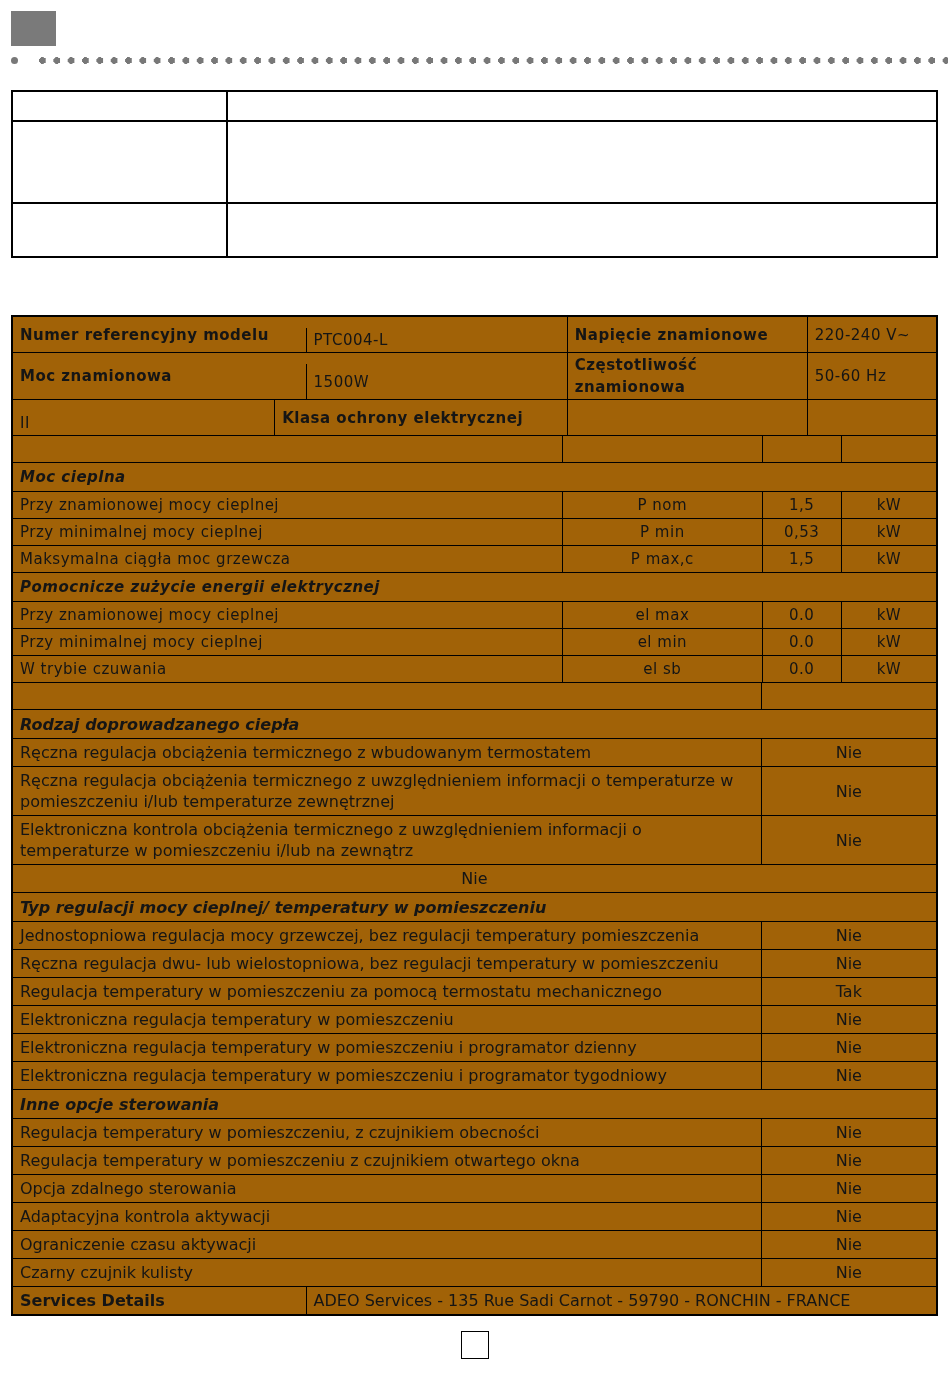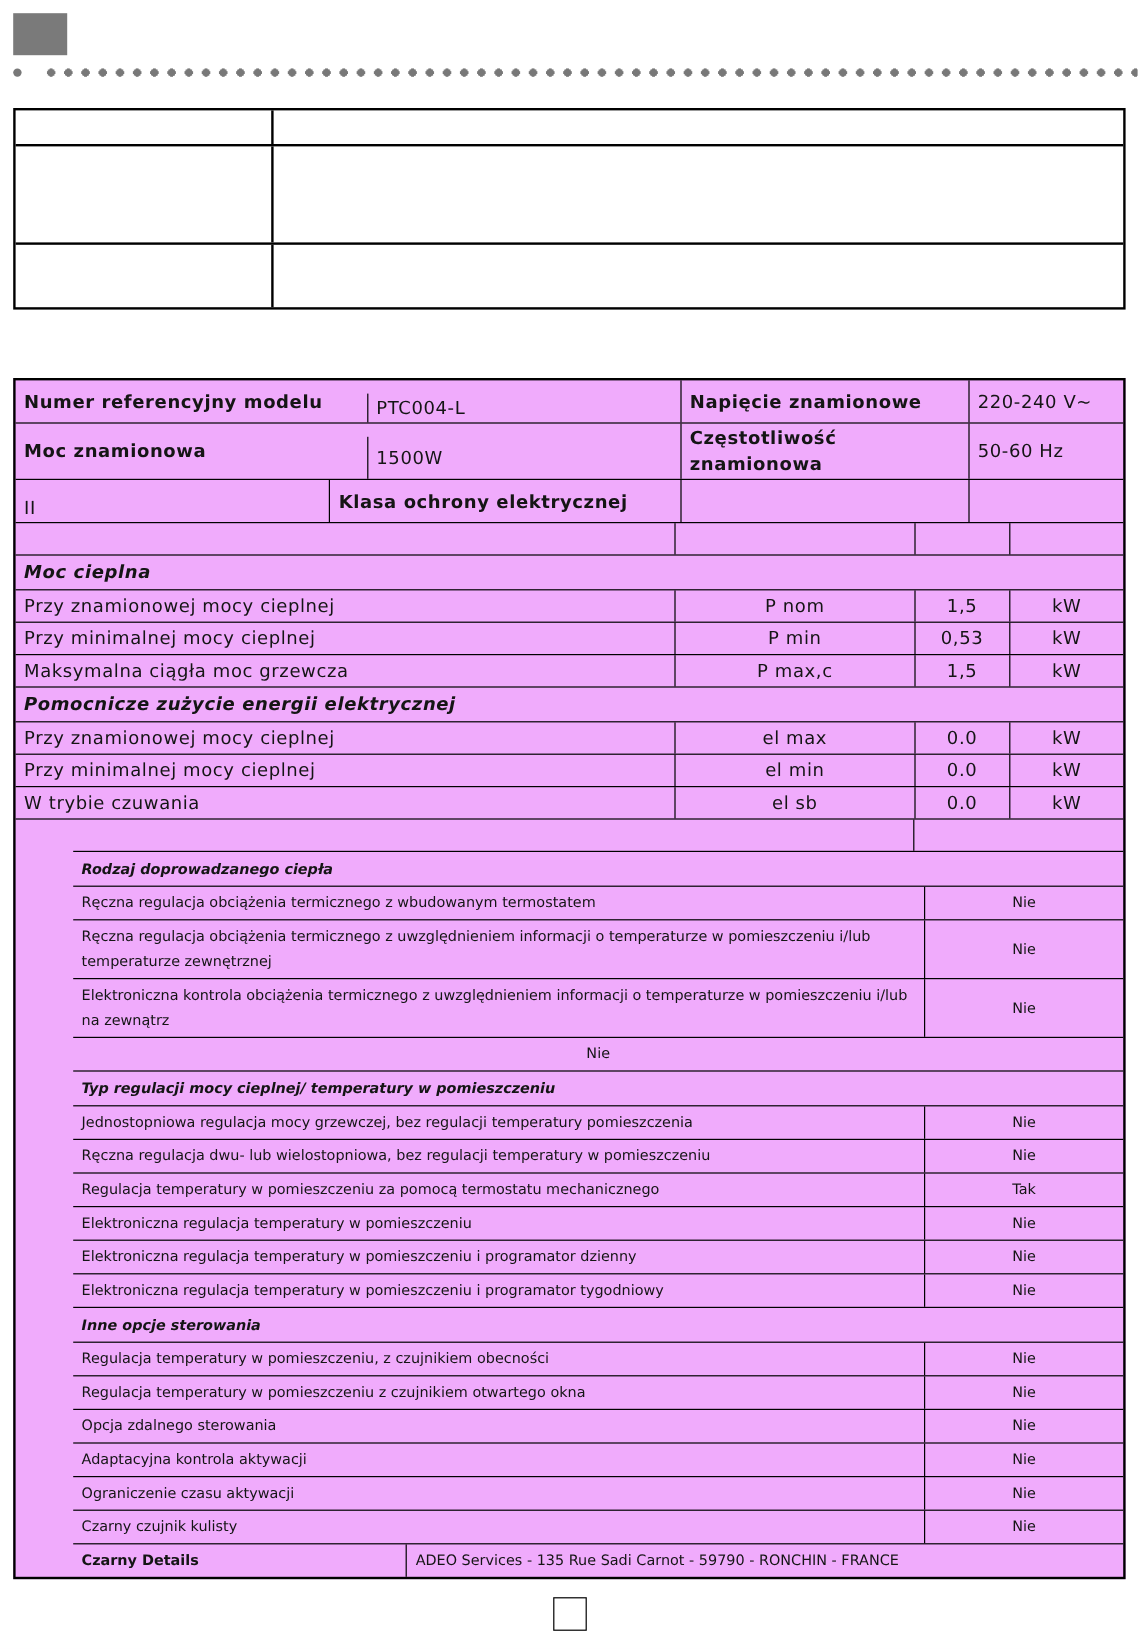--- a/index.html
+++ b/index.html
@@ -41,21 +41,21 @@
     border: 2px solid #000; box-sizing: border-box; background: #fff;
   }
   .tt-row { display: flex; border-top: 2px solid #000; }
   .tt-row:first-child { border-top: none; }
   .tt-c1 { width: 23.3%; border-right: 2px solid #000; box-sizing: border-box; }
   .tt-c2 { flex: 1; }
 
   
   .spec-table {
     position: absolute; left: 11px; top: 315px; width: 927px;
-    border: 2px solid #000; box-sizing: border-box; background: #f0abfc;
+    border: 2px solid #000; box-sizing: border-box; background: #a16207;
     font-size: 15px; letter-spacing: 0.5px; line-height: 24px;
   }
   .trow { display: flex; border-top: 1.5px solid #000; align-items: stretch; min-height: 26px; }
   .trow:first-child { border-top: none; }
   .cell {
     box-sizing: border-box;
     border-left: 1.5px solid #000;
     display: flex; align-items: center;
     padding: 1px 7px;
     overflow: hidden;
@@ -80,21 +80,21 @@
   .c-w1 { width: 81%; }
   .c-w2 { width: 19%; flex: 1; }
 
   .c-full { width: 100%; font-style: italic; }
   .c-rest { flex: 1; }
 
   .trow.head { min-height: 24px; line-height: 22px; }
   .trow.section-row { min-height: 28px; }
 
   
-  .trow.cond { font-size: 12px; letter-spacing: 0; line-height: 21px; margin-left: 48px; }
+  .trow.cond { font-size: 16px; letter-spacing: 0; line-height: 21px; }
   .trow.cond .cell { padding: 3px 7px; }
 
   
   .page-box {
     position: absolute; left: 461px; top: 1331px;
     width: 28px; height: 28px;
     border: 1.5px solid #000; box-sizing: border-box;
     background: #fff;
   }
 </style>
@@ -407,21 +407,21 @@
       <div class="trow bool cond">
         <div class="cell c-w1">
           <span>Czarny czujnik kulisty</span>
         </div>
         <div class="cell c-w2 center">
           <span>Nie</span>
         </div>
       </div>
       <div class="trow contact cond">
         <div class="cell c-h1 bold">
-          <span>Czarny Details</span>
+          <span>Services Details</span>
         </div>
         <div class="cell c-rest">
           <span>ADEO Services - 135 Rue Sadi Carnot - 59790 - RONCHIN - FRANCE</span>
         </div>
       </div>
     </div>
 
   <div class="page-box"></div>
 
 </div>

